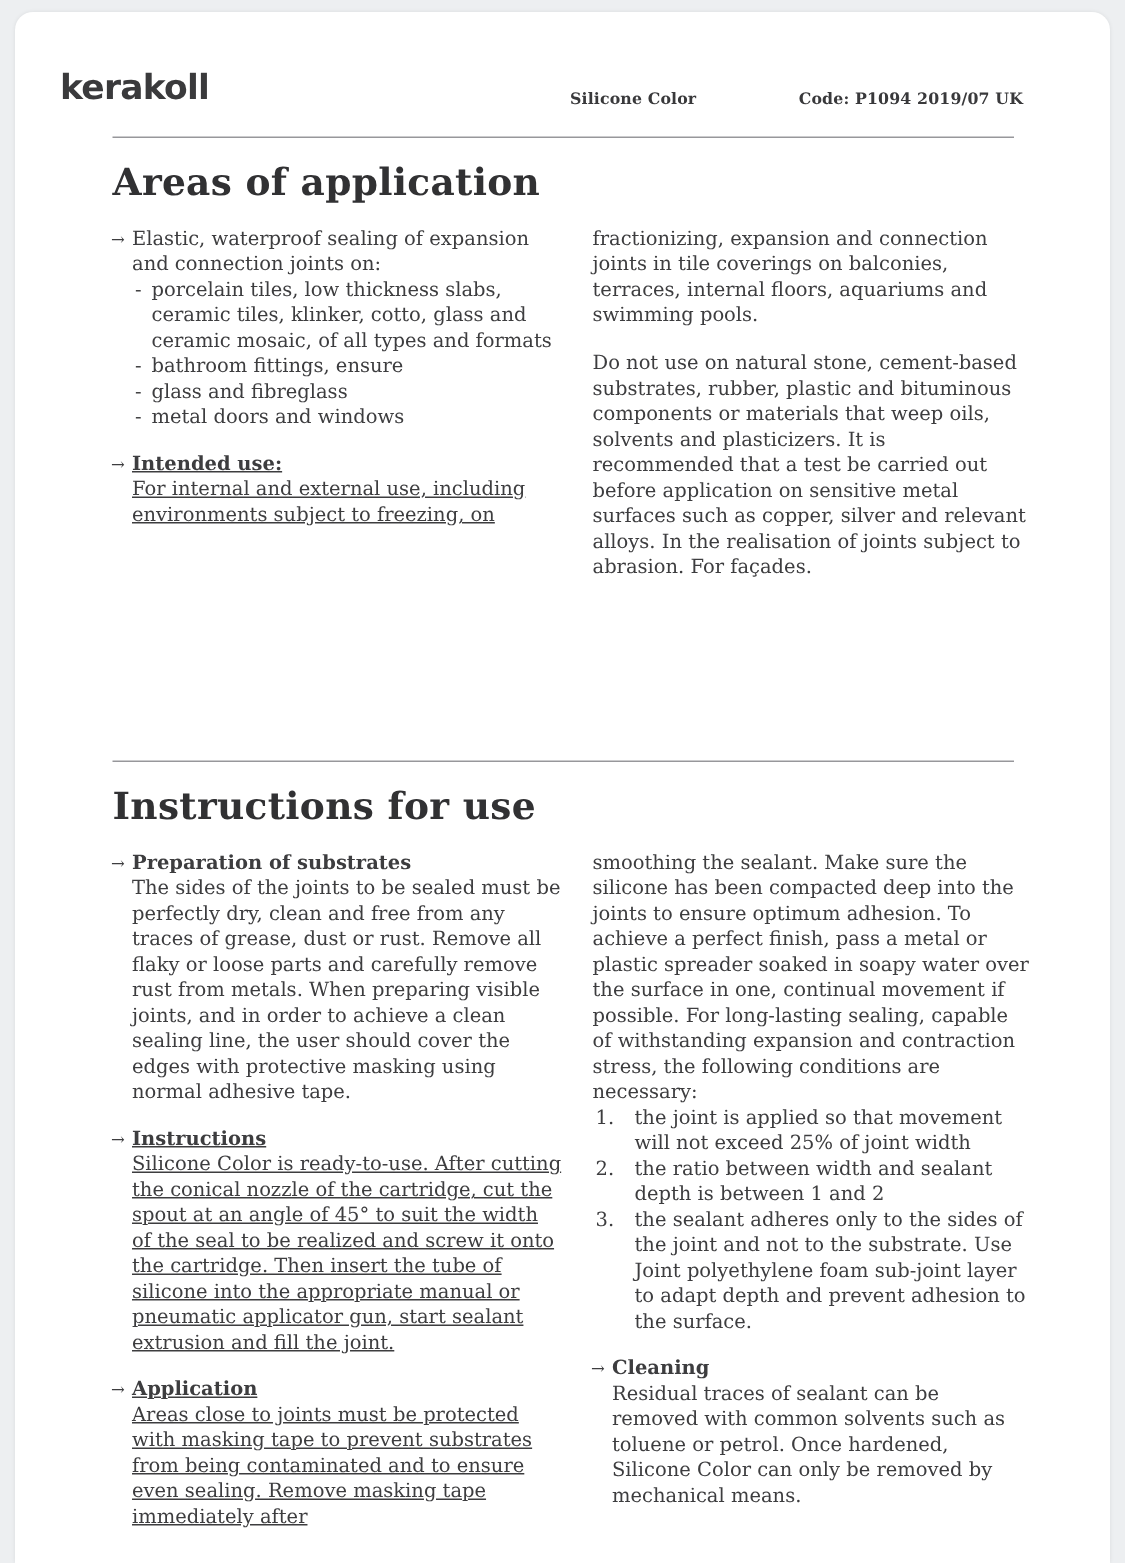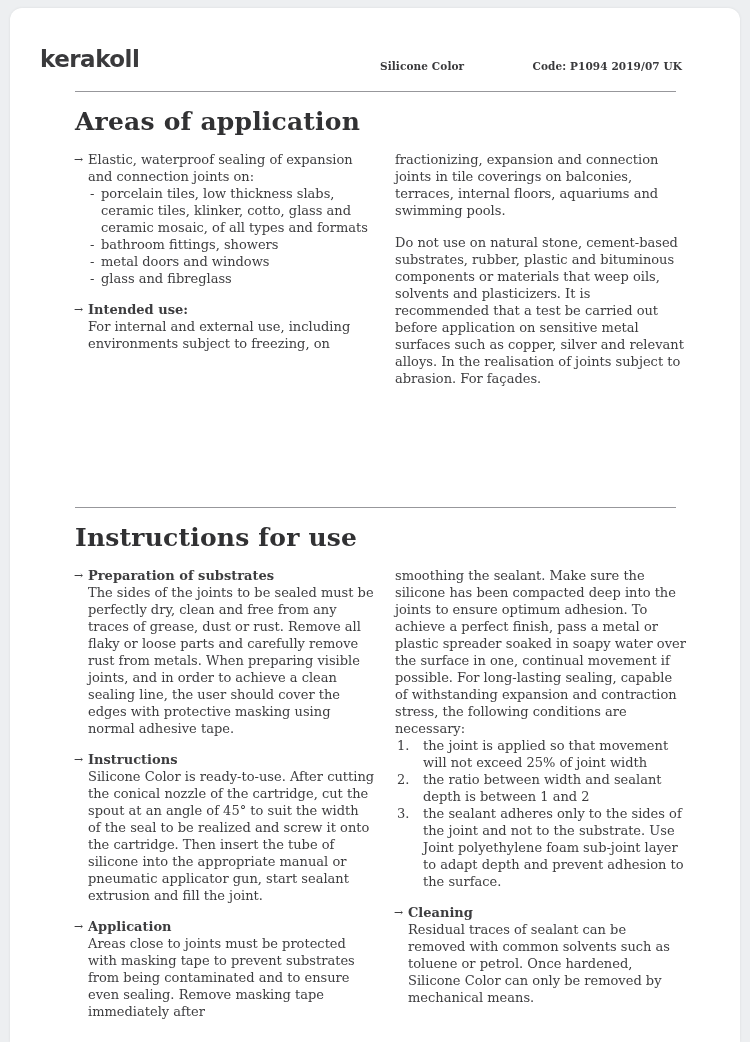--- a/index.html
+++ b/index.html
@@ -51,21 +51,21 @@
   .col-left  { width: 300px; }
   .col-right { width: 291px; }
   .col { font-size: 13px; line-height: 17px; color: #3d3d3f; }
   
   .arrow-item { position: relative; padding-left: 13px; }
   .arrow-item::before {
     content: "\2192";
     position: absolute; left: -1px; top: 0;
     font-size: 11px; color: #3d3d3f;
   }
-  .arrow-item + .arrow-item { margin-top: 14px; }
+  .arrow-item + .arrow-item { margin-top: 14px; text-decoration: underline; }
   .item-heading { font-weight: 600; }
   
   .dash-item { position: relative; padding-left: 13px; }
   .dash-item::before {
     content: "-";
     position: absolute; left: 2px; top: 0;
   }
   
   .para + .para { margin-top: 15px; }
   
@@ -89,23 +89,23 @@
   </div>
   <div class="rule"></div>
 
   <div class="section section-1">
     <div class="section-title">Areas of application</div>
     <div class="cols">
       <div class="col col-left">
         <div class="arrow-item">
           <span>Elastic, waterproof sealing of expansion and connection joints on:</span>
           <div class="dash-item">porcelain tiles, low thickness slabs, ceramic tiles, klinker, cotto, glass and ceramic mosaic, of all types and formats</div>
-          <div class="dash-item">bathroom fittings, showers</div>
+          <div class="dash-item">bathroom fittings, ensure</div>
+          <div class="dash-item">glass and fibreglass</div>
           <div class="dash-item">metal doors and windows</div>
-          <div class="dash-item">glass and fibreglass</div>
         </div>
         <div class="arrow-item">
           <div class="item-heading">Intended use:</div>
           <div>For internal and external use, including environments subject to freezing, on</div>
         </div>
       </div>
       <div class="col col-right">
         <div class="para">fractionizing, expansion and connection joints in tile coverings on balconies, terraces, internal floors, aquariums and swimming pools.</div>
         <div class="para">Do not use on natural stone, cement-based substrates, rubber, plastic and bituminous components or materials that weep oils, solvents and plasticizers. It is recommended that a test be carried out before application on sensitive metal surfaces such as copper, silver and relevant alloys. In the realisation of joints subject to abrasion. For façades.</div>
       </div>

